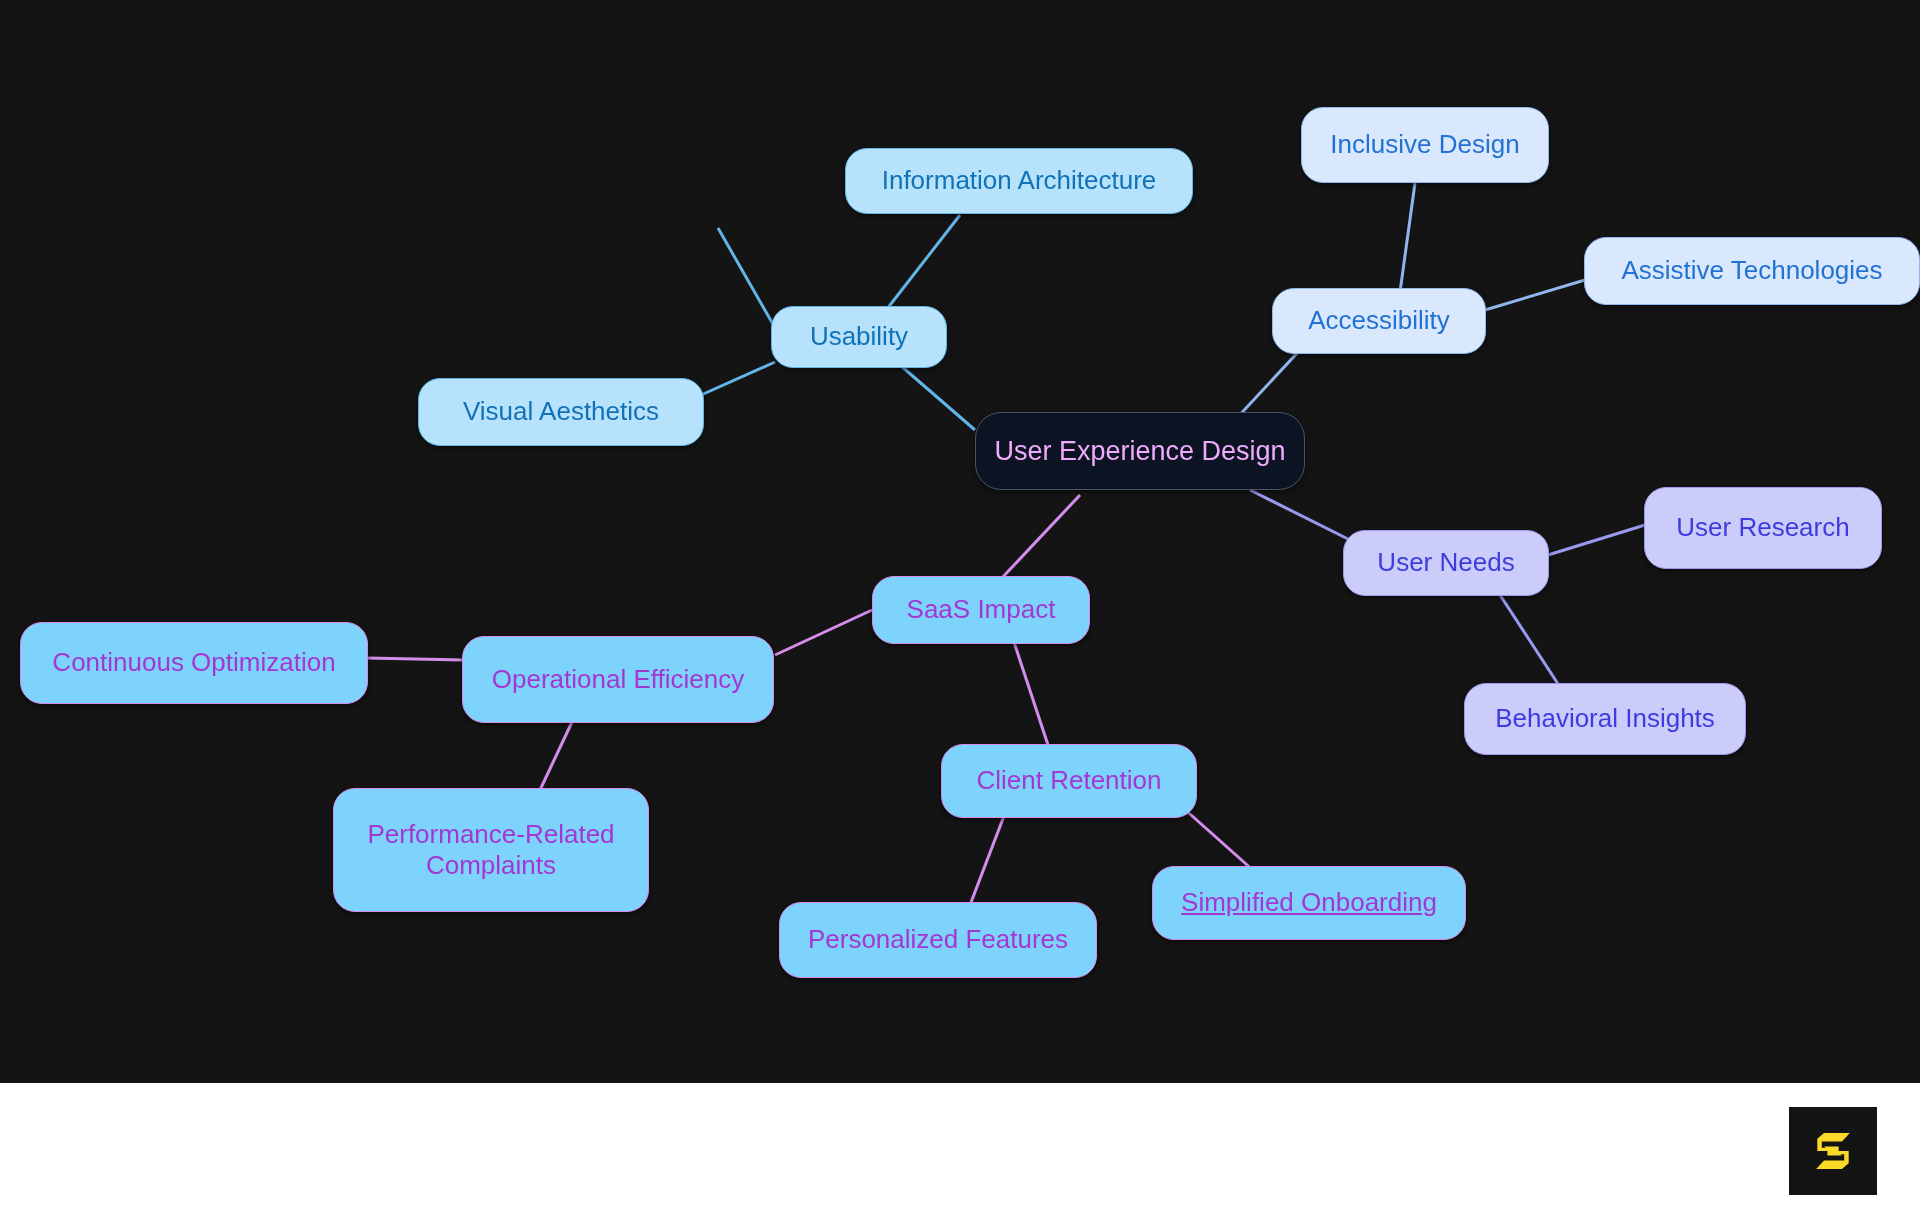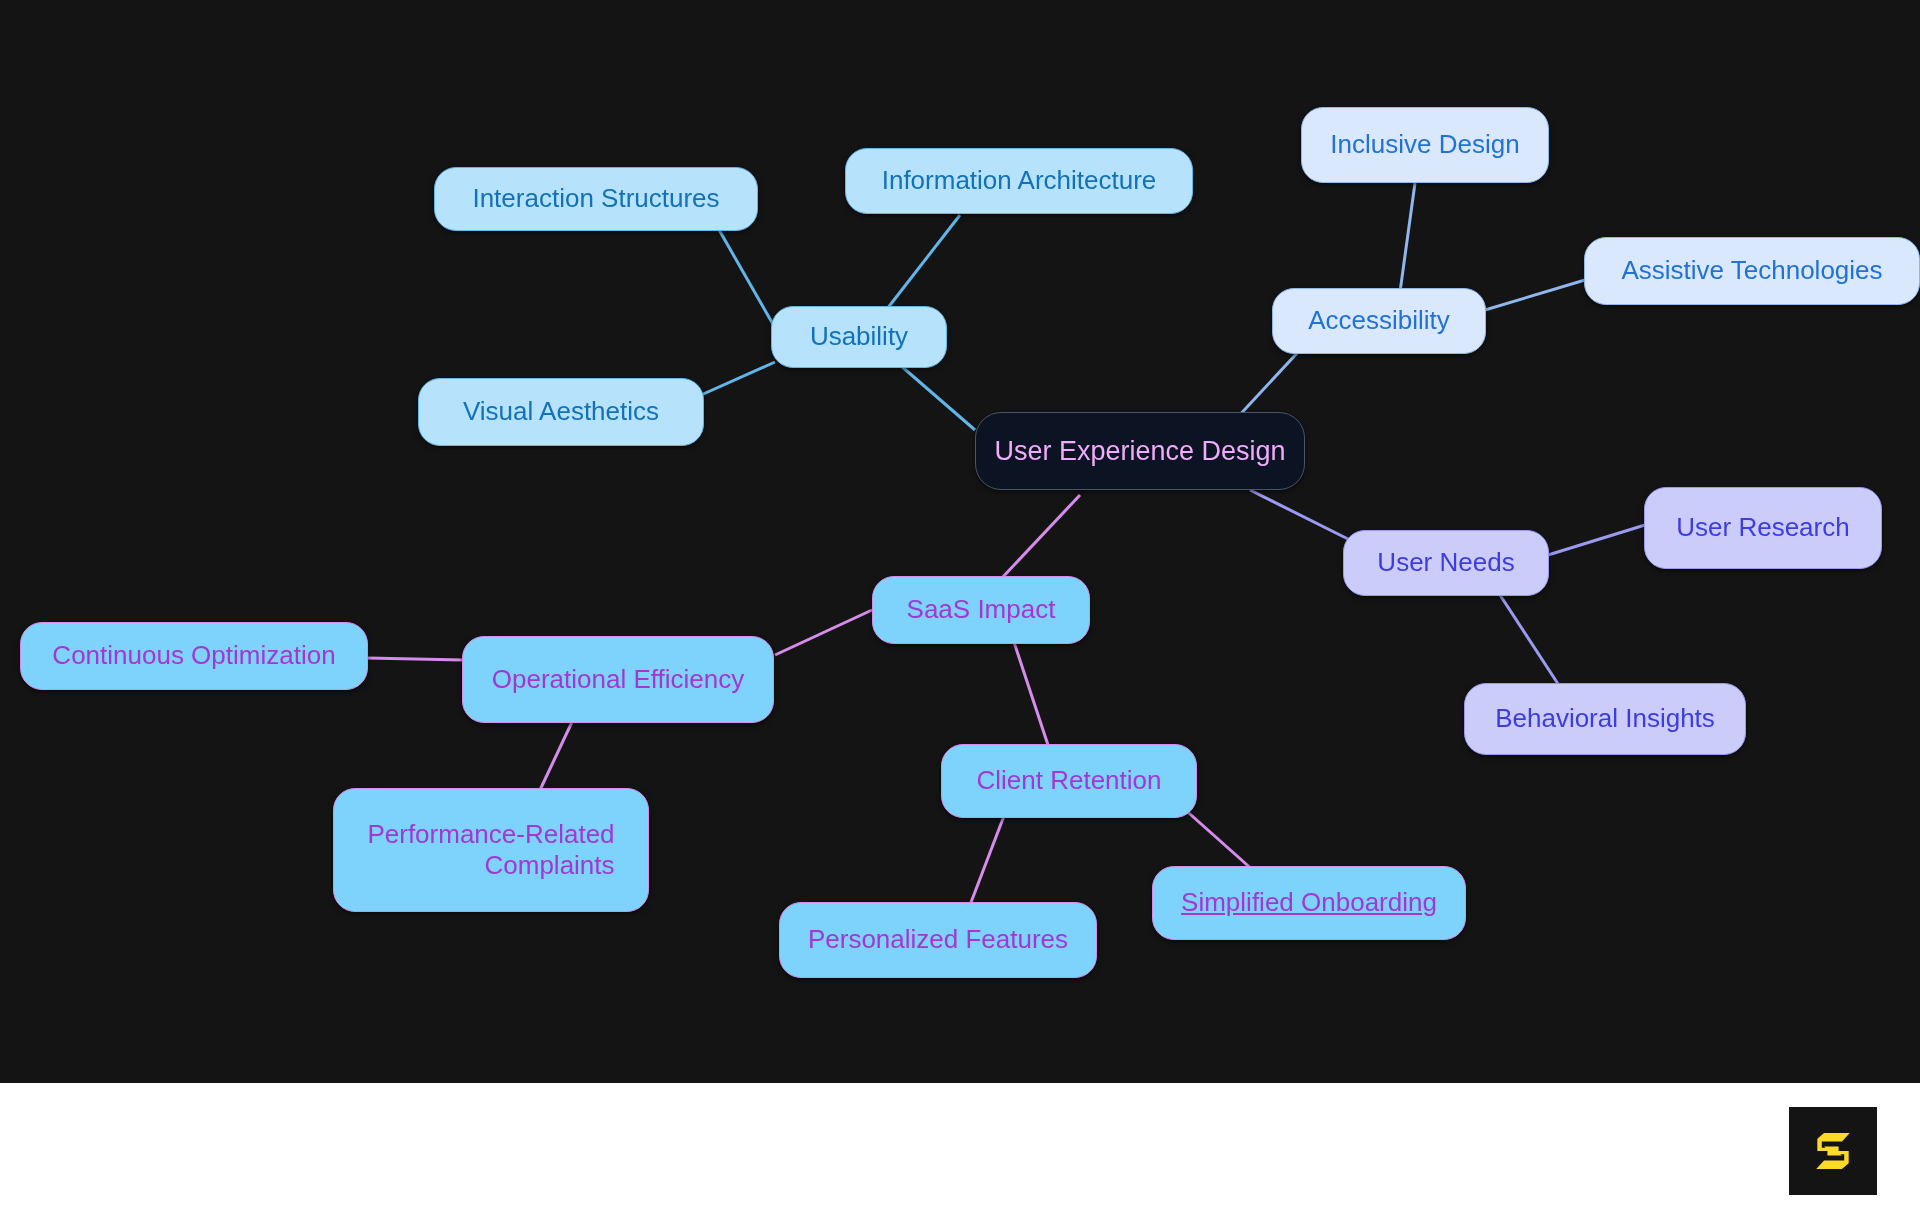--- a/index.html
+++ b/index.html
@@ -19,21 +19,21 @@
     overflow:hidden;
   }
 
   #edges { position:absolute; left:0; top:0; width:1920px; height:1083px; }
 
   .node {
     position:absolute;
     display:flex;
     align-items:center;
     justify-content:center;
-    text-align:right;
+    text-align:center;
     border-radius:22px;
     border-style:solid;
     border-width:1.5px;
     line-height:1.2;
     white-space:pre-line;
     padding:8px 14px;
     box-shadow:0 2px 5px rgba(0,0,0,0.55);
   }
 
   
@@ -128,21 +128,20 @@
       <path d="M 580,705 L 540,790" stroke="#d68ced" stroke-width="3" fill="none"></path>
 
       <path d="M 1012,795 L 970,905" stroke="#d68ced" stroke-width="3" fill="none"></path>
       <path d="M 1163,790 L 1255,872" stroke="#d68ced" stroke-width="3" fill="none"></path>
     </svg>
 
     <div class="node n-root" style="left:975px; top:412px; width:330px; height:78px;">User Experience Design</div>
 
     <div class="node n-blue" style="left:771px; top:306px; width:176px; height:62px;">Usability</div>
 
-    <div class="node n-blue" style="left:434px; top:167px; width:324px; height:64px;">Interaction Structures</div>
 
     <div class="node n-blue" style="left:845px; top:148px; width:348px; height:66px;">Information Architecture</div>
 
     <div class="node n-blue" style="left:418px; top:378px; width:286px; height:68px;">Visual Aesthetics</div>
 
     <div class="node n-paleblue" style="left:1272px; top:288px; width:214px; height:66px;">Accessibility</div>
 
     <div class="node n-paleblue" style="left:1301px; top:107px; width:248px; height:76px;">Inclusive Design</div>
 
     <div class="node n-paleblue" style="left:1584px; top:237px; width:336px; height:68px;">Assistive Technologies</div>
@@ -150,21 +149,21 @@
     <div class="node n-lavender" style="left:1343px; top:530px; width:206px; height:66px;">User Needs</div>
 
     <div class="node n-lavender" style="left:1644px; top:487px; width:238px; height:82px;">User Research</div>
 
     <div class="node n-lavender" style="left:1464px; top:683px; width:282px; height:72px;">Behavioral Insights</div>
 
     <div class="node n-pink" style="left:872px; top:576px; width:218px; height:68px;">SaaS Impact</div>
 
     <div class="node n-pink" style="left:462px; top:636px; width:312px; height:87px;">Operational Efficiency</div>
 
-    <div class="node n-pink" style="left:20px; top:622px; width:348px; height:68px;">Continuous Optimization</div>
+    <div class="node n-pink" style="left:20px; top:622px; width:348px; height:82px;">Continuous Optimization</div>
 
     <div class="node n-pink" style="left:333px; top:788px; width:316px; height:124px;">Performance-Related
 Complaints</div>
 
     <div class="node n-pink" style="left:941px; top:744px; width:256px; height:74px;">Client Retention</div>
 
     <div class="node n-pink" style="left:779px; top:902px; width:318px; height:76px;">Personalized Features</div>
 
     <div class="node n-pink" style="left:1152px; top:866px; width:314px; height:74px;text-decoration:underline;">Simplified Onboarding</div>
 

